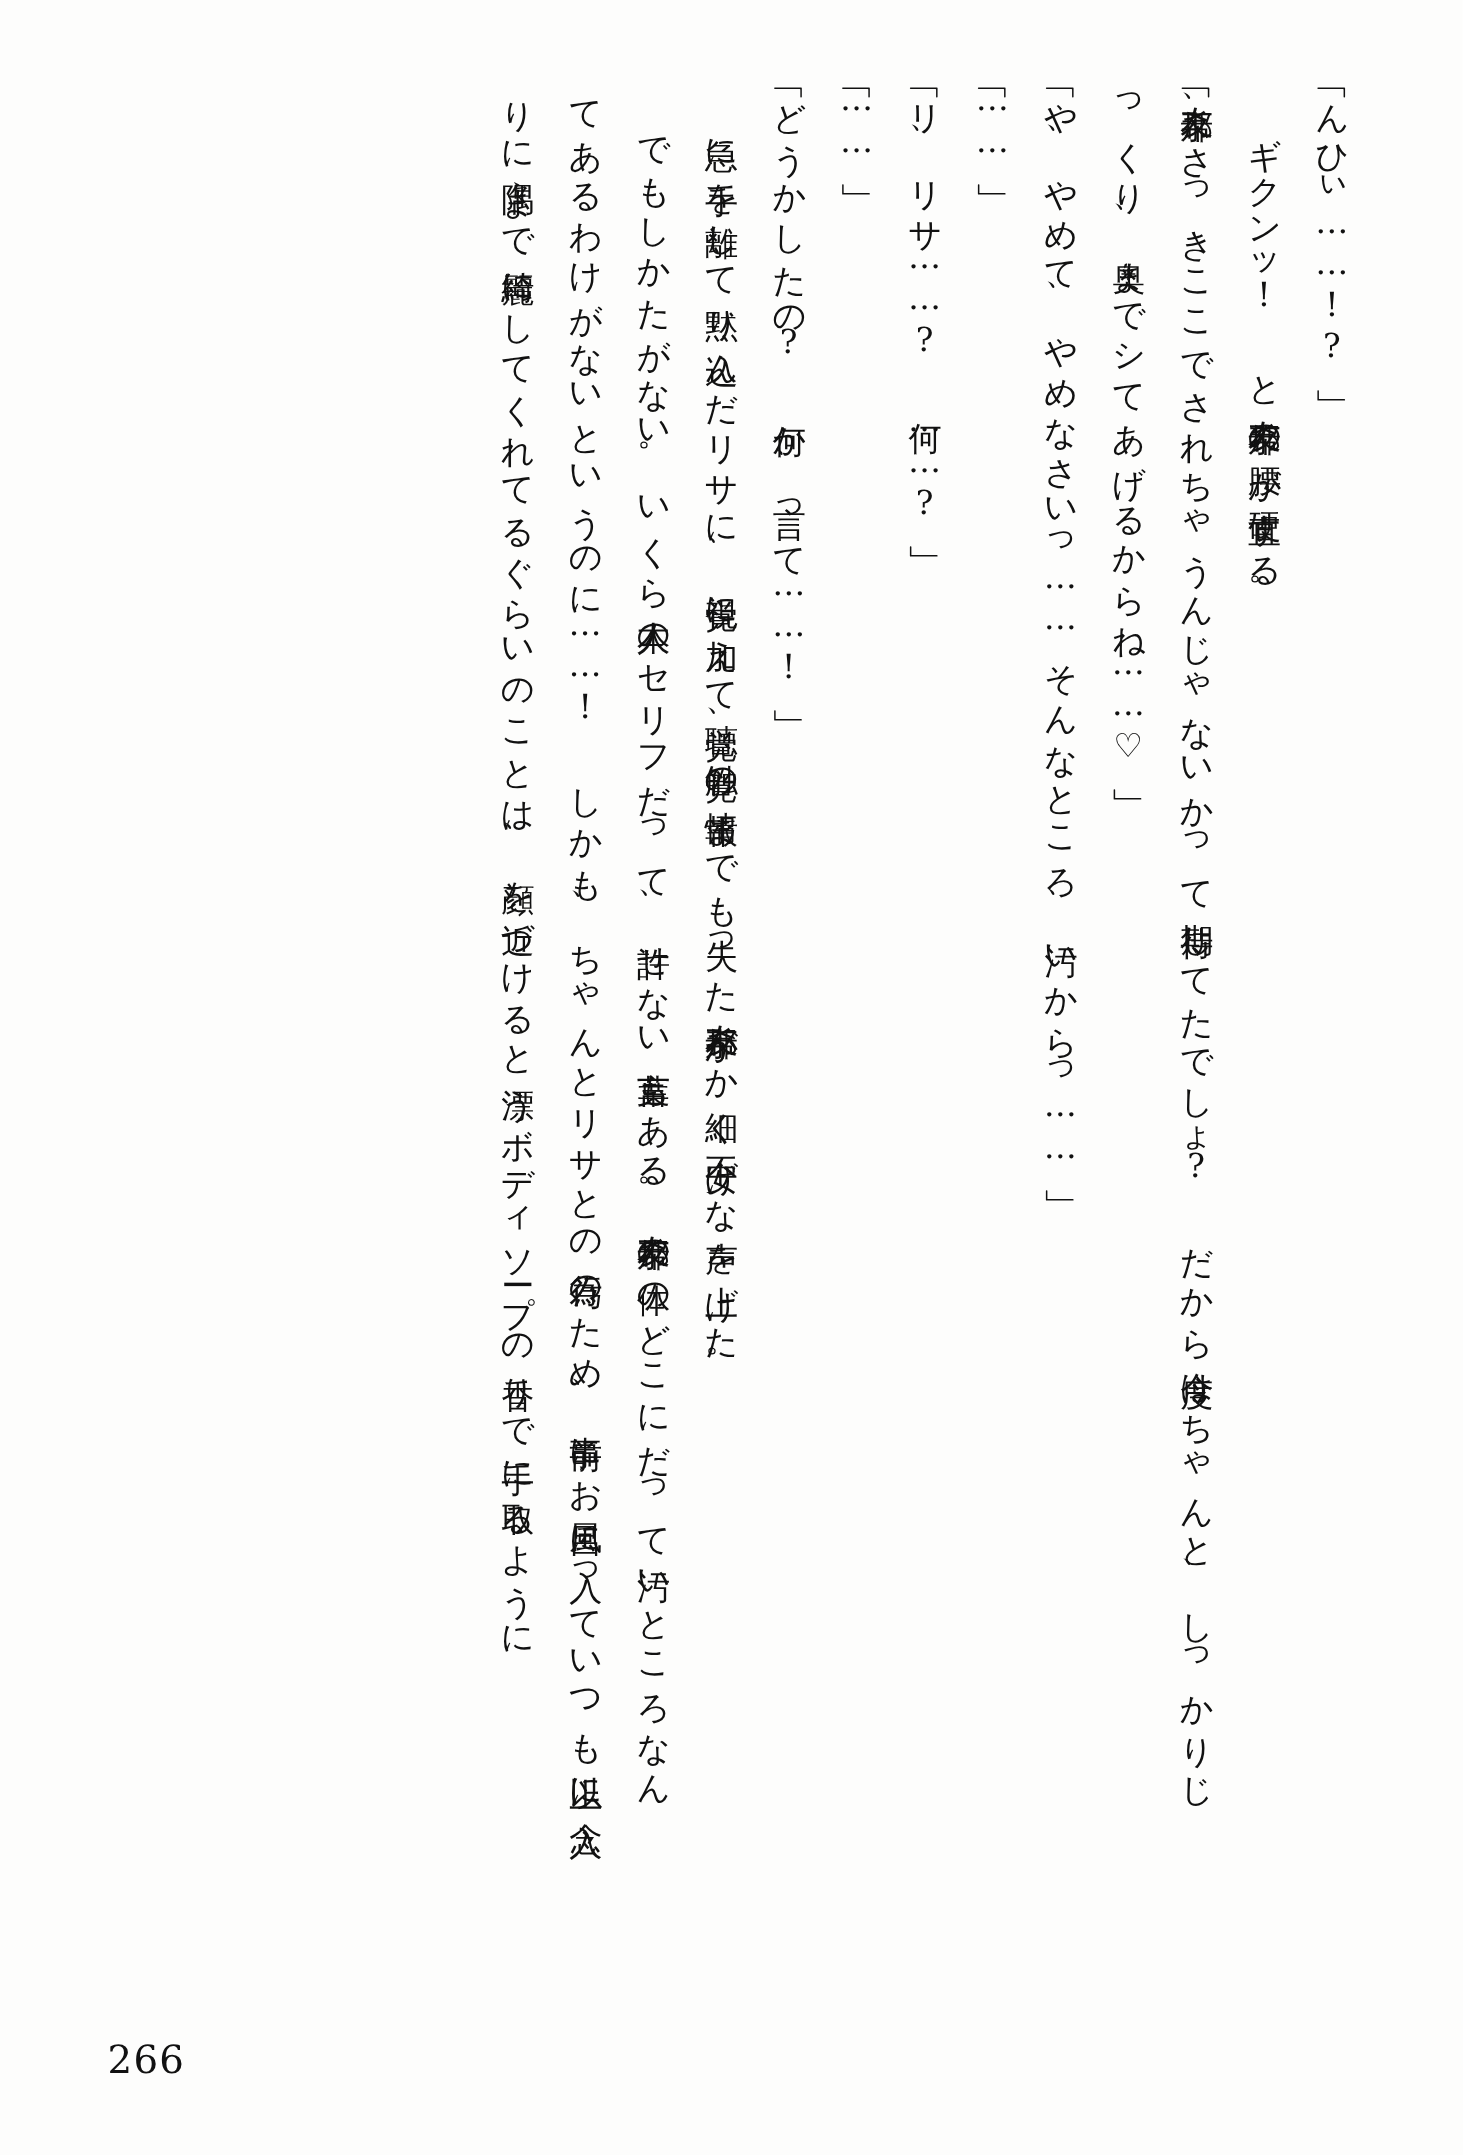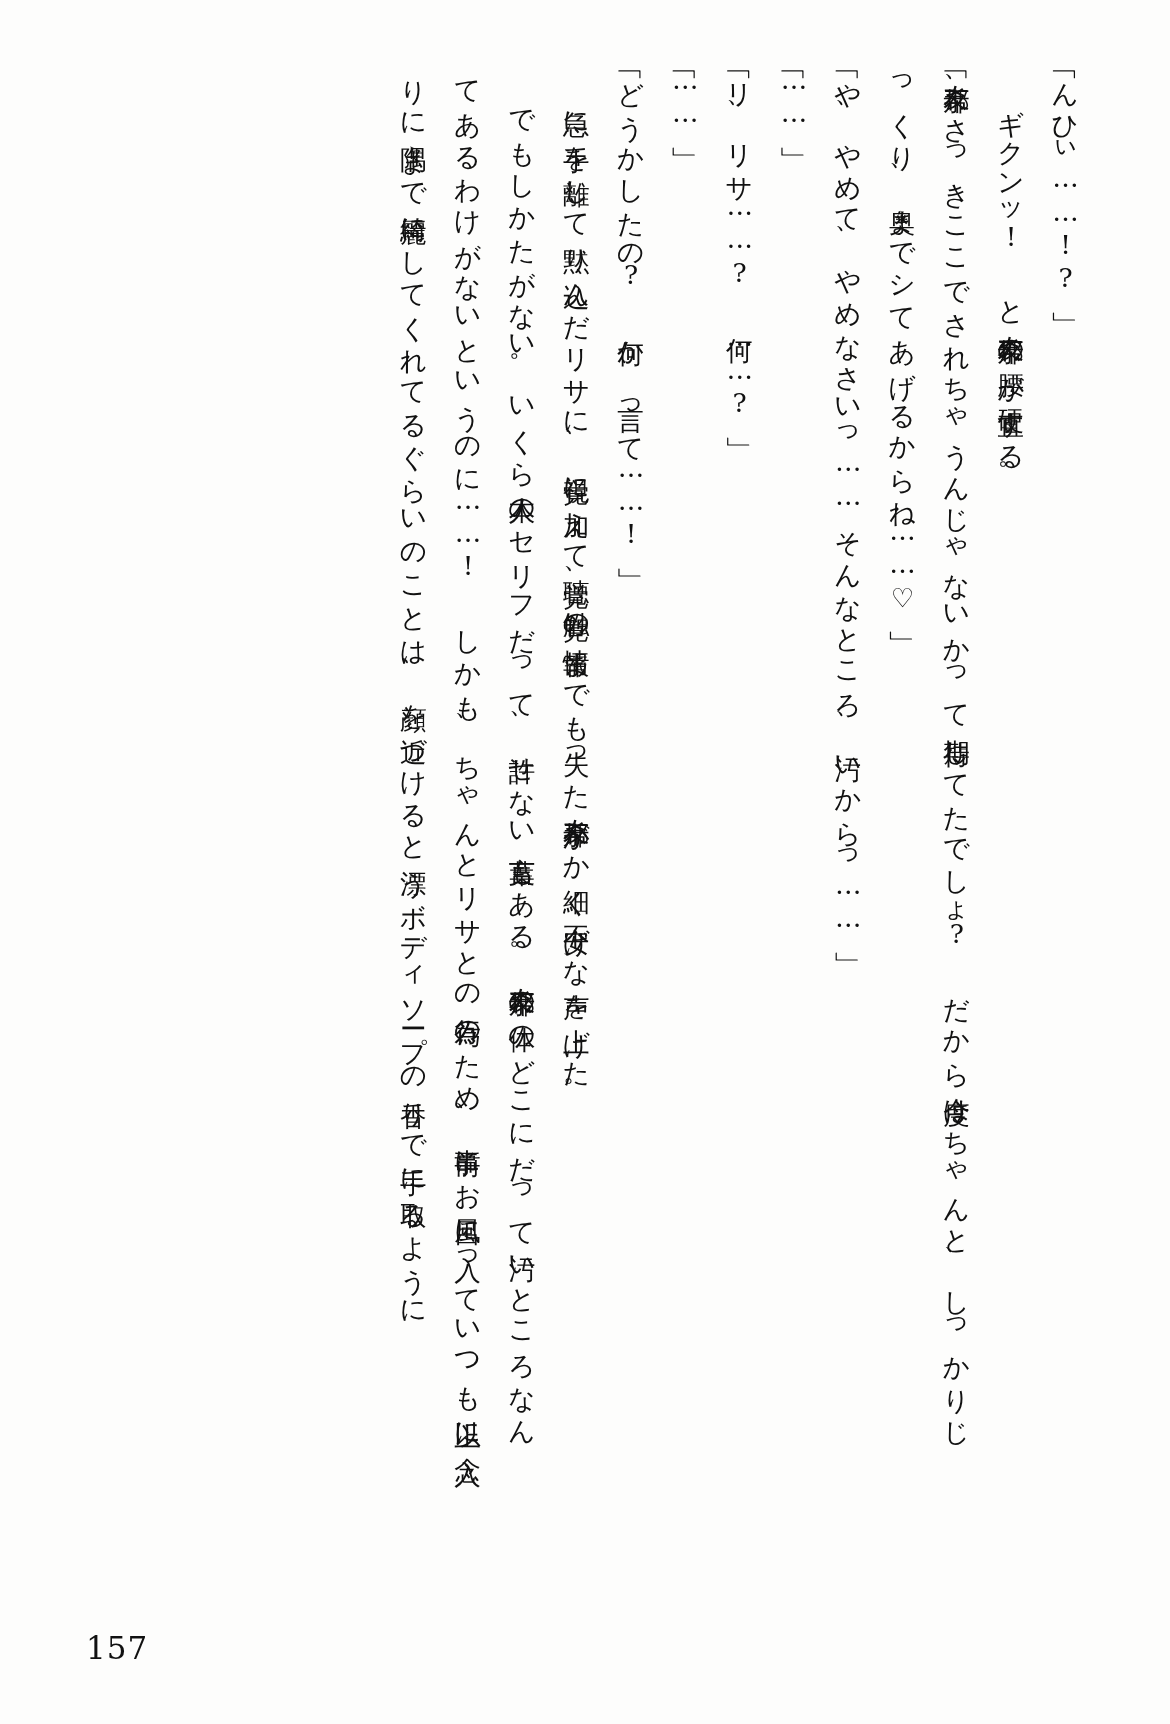--- a/index.html
+++ b/index.html
@@ -66,15 +66,15 @@
     <p>「友希那、さっきここでされちゃうんじゃないかって期待してたでしょ?　だから今度はちゃんと、しっかりじっくり、奥までシてあげるからね……♡」</p>
     <p>「や、やめて、やめなさいっ……そんなところ、汚いからっ……」</p>
     <p>「……」</p>
     <p>「リ、リサ……?　何……?」</p>
     <p>「……」</p>
     <p>「どうかしたの?　何か、言って……!」</p>
     <p>　急に手を離して黙り込んだリサに、視覚に加えて聴覚、触覚の情報までも失った友希那がか細く不安げな声を上げた。</p>
     <p>　でもしかたがない。いくら本人のセリフだって、許せない言葉もある。友希那の体のどこにだって汚いところなんてあるわけがないというのに……!　しかも、ちゃんとリサとの行為のため、事前にお風呂に入っていつも以上に念入りに隅々まで綺麗にしてくれてるぐらいのことは、顔を近づけると漂うボディソープの香りで手に取るように</p>
   </div>
 
-  <div class="page-number">157</div>
+  <div class="page-number">266</div>
 
 </div>
 
 </body></html>

